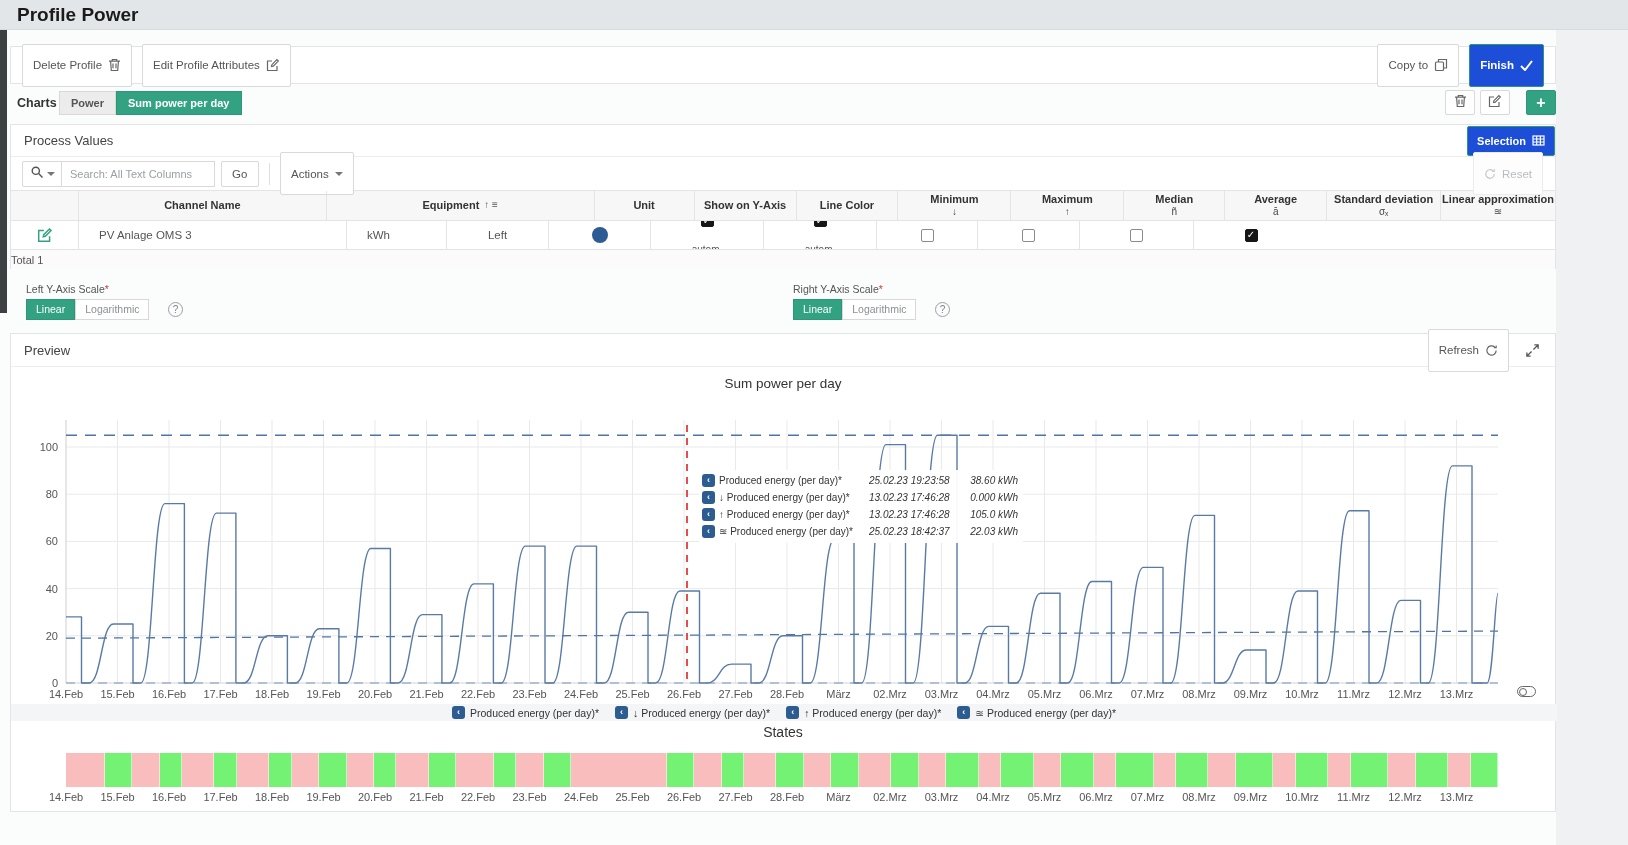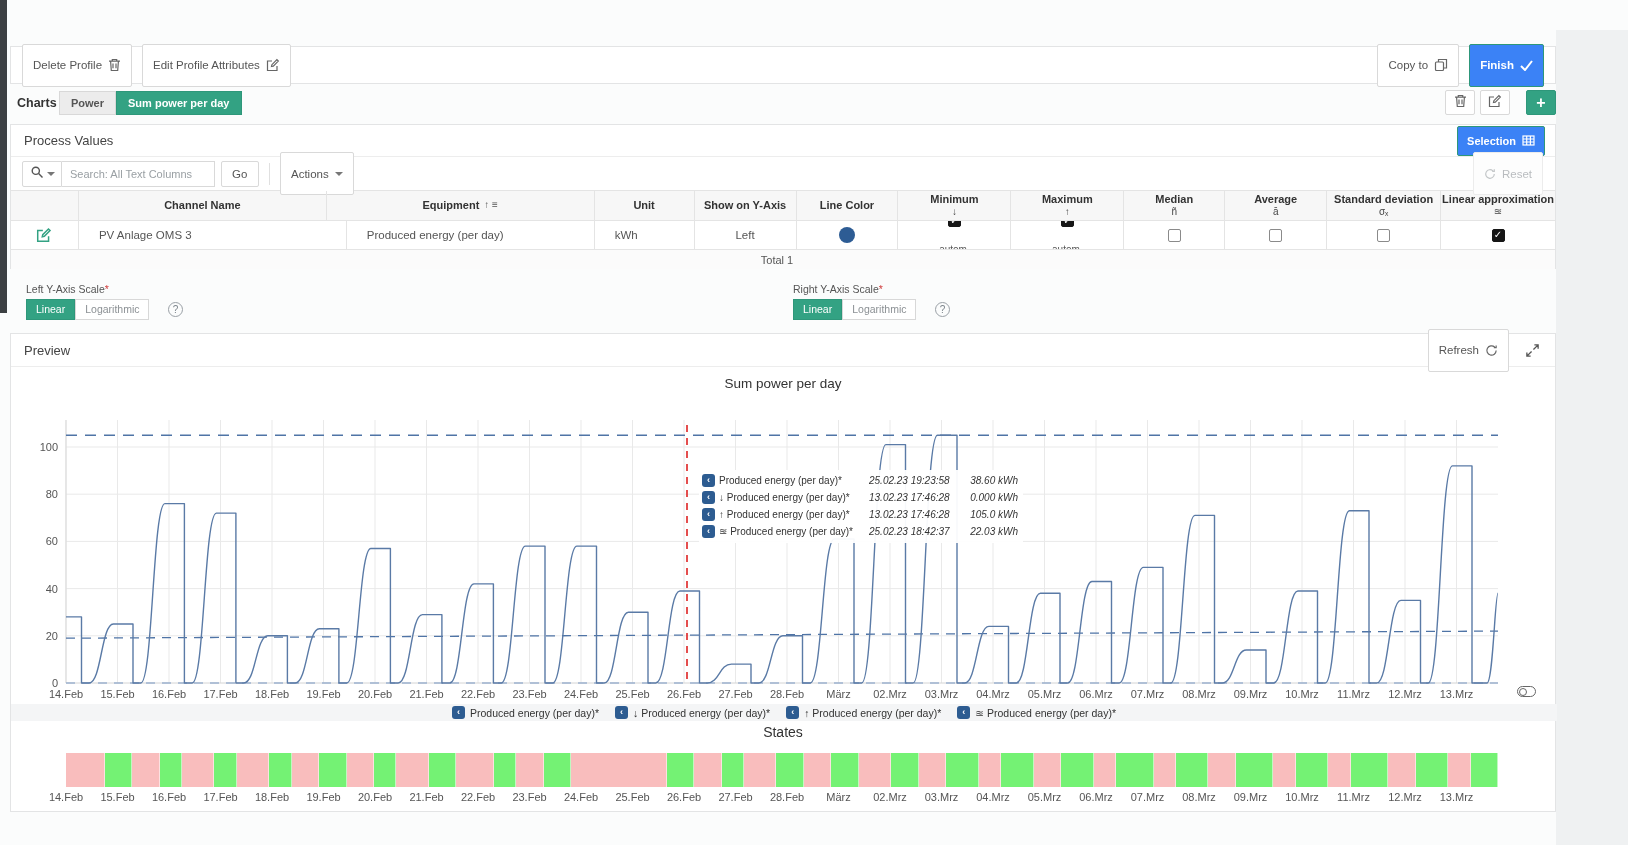--- a/index.html
+++ b/index.html
@@ -13,21 +13,21 @@
   .app-header { position:absolute; left:0; top:0; width:1628px; height:30px; background:#e3e6e8; border-bottom:1px solid #d8dbdd; }
   .app-header .title { position:absolute; left:17px; top:0; line-height:30px; font-size:19px; font-weight:700; color:#1b1b1b; }
   .gutter { position:absolute; left:1556px; top:30px; width:72px; height:815px; background:#eff1f2; }
 
   .panel { position:absolute; background:#fff; border:1px solid #e3e4e5; }
 
   
   .btn { display:inline-flex; align-items:center; gap:6px; height:43px; padding:0 10px; background:#fff;
          border:1px solid #d9d9d9; border-radius:2px; font-size:11.5px; color:#555; cursor:pointer; white-space:nowrap; }
   .btn svg { display:block; }
-  .btn.green { background:#3b82f6; border-color:#2e977a; color:#fff; font-weight:700; }
+  .btn.green { background:#1d4ed8; border-color:#2e977a; color:#fff; font-weight:700; }
   .btn.disabled { color:#b9bcbf; border-color:#ececec; background:#fdfdfd; }
   .icon-btn { display:inline-flex; align-items:center; justify-content:center; width:30px; height:25px;
               background:#fff; border:1px solid #d9d9d9; border-radius:2px; color:#666; cursor:pointer; }
   .icon-btn.green { background:#33a283; border-color:#2e977a; color:#fff; font-size:16px; font-weight:700; }
 
   
   .toolbar { left:10px; top:46px; width:1546px; height:38px; display:flex; align-items:center; padding:0 11px; }
   .toolbar .spacer { flex:1; }
   .toolbar .btn + .btn { margin-left:10px; }
 
@@ -35,21 +35,21 @@
   .charts-row { position:absolute; left:10px; top:89px; width:1546px; height:27px; display:flex; align-items:center; }
   .charts-row .lbl { font-size:12.5px; font-weight:700; color:#333; margin-left:7px; width:42px; }
   .tab { height:24px; line-height:22px; padding:0 11px; font-size:11px; font-weight:700; border:1px solid #d8d8d8;
          background:#ececec; color:#555; cursor:pointer; }
   .tab.active { background:#33a283; border-color:#2e977a; color:#fff; }
   .charts-row .right { margin-left:auto; display:flex; gap:5px; }
   .charts-row .right .gap { width:6px; }
 
   
   .pv-panel { left:10px; top:124px; width:1546px; height:145px; }
-  .pv-head { height:32px; display:flex; align-items:center; padding:0 10px 0 13px; border-bottom:1px solid #ededed; }
+  .pv-head { height:32px; display:flex; align-items:center; padding:0 0 0 13px; border-bottom:1px solid #ededed; }
   .pv-head .t { font-size:13px; color:#444; }
   .pv-head .right { margin-left:auto; }
   .btn.sm { height:30px; font-size:11px; padding:0 9px; }
 
   .search-row { height:33px; display:flex; align-items:center; padding:0 12px 0 11px; }
   .search-sel { display:inline-flex; align-items:center; gap:3px; width:40px; height:26px; justify-content:center;
                 border:1px solid #d9d9d9; border-radius:2px 0 0 2px; background:#fff; color:#666; cursor:pointer; }
   .caret { width:0; height:0; border-left:4px solid transparent; border-right:4px solid transparent; border-top:4px solid #777; }
   .search-input { width:153px; height:26px; border:1px solid #d9d9d9; border-left:none; padding:0 8px; font-size:11px; color:#333; outline:none; }
   .search-input::placeholder { color:#9aa0a4; }
@@ -72,21 +72,21 @@
   .c0{width:68px}.c1{width:268px}.c2{width:248px}.c3{width:100px}.c4{width:102px}.c5{width:102px}
   .c6{width:113px}.c7{width:113px}.c8{width:101px}.c9{width:102px}.c10{width:114px}.c11{width:114px; border-right:none;}
   .sorticons { font-size:10px; color:#555; margin-left:5px; font-weight:400; }
   .hl { display:flex; align-items:center; }
   .color-dot { width:16px; height:16px; border-radius:50%; cursor:pointer; }
   .cbx { width:13px; height:13px; border:1px solid #8a8a8a; border-radius:2px; background:#fff; cursor:pointer;
          display:flex; align-items:center; justify-content:center; font-size:10px; color:#fff; }
   .cbx.on { background:#161616; border-color:#161616; }
   .cbx.on::after { content:"\2713"; }
   .autom { font-size:10px; color:#555; margin-top:18px; }
-  .tbl-foot { height:20px; display:flex; align-items:center; justify-content:center; padding-right:12px;
+  .tbl-foot { height:20px; display:flex; align-items:center; justify-content:flex-start; padding-right:12px;
               font-size:11px; color:#555; border-top:1px solid #e4e4e4; background:#fbfbfb; }
   .edit-row-icon { color:#33a283; cursor:pointer; display:flex; }
 
   
   .axis-row { position:absolute; left:8px; top:281px; width:1546px; height:42px; }
   .axis-group { position:absolute; top:2px; }
   .axis-group.lft { left:18px; } .axis-group.rgt { left:785px; }
   .axis-label { font-size:10.5px; color:#555; margin-bottom:4px; }
   .axis-label .req { color:#d03c3c; }
   .seg-toggle { display:inline-flex; vertical-align:middle; }
@@ -118,20 +118,23 @@
   #states-bar .seg-s { border-right:1px solid rgba(255,255,255,.55); }
   #states-dates { position:absolute; left:0; top:457px; width:1546px; height:14px; font-size:11px; color:#555; }
   #states-dates span { position:absolute; transform:translateX(-50%); white-space:nowrap; }
 </style>
 </head>
 <body>
 
 <div class="page">
   <div class="left-strip"></div>
 
+  <div class="app-header">
+    <div class="title">Profile Power</div>
+  </div>
   <div class="gutter"></div>
 
   <section class="panel toolbar">
     <button class="btn">
       <span>Delete Profile</span>
       <span>
           <svg width="13" height="14" viewBox="0 0 13 14" fill="none" stroke="#666" stroke-width="1.2">
             <path d="M1 3.2h11M4.3 3.2V1.5h4.4v1.7M2.6 3.2l.7 9.3h6.4l.7-9.3M5 5.4v4.8M8 5.4v4.8"></path>
           </svg>
         </span>
@@ -280,21 +283,20 @@
       <div class="trow body">
         <div class="cell c0">
             <span class="edit-row-icon">
               <svg width="16" height="16" viewBox="0 0 14 14" fill="none" stroke="#33a283" stroke-width="1.3">
                 <path d="M11 8v4.5H1.5V3H6"></path>
                 <path d="M5.5 8.5l1.8-.4 5-5-1.4-1.4-5 5-.4 1.8z"></path>
               </svg>
             </span>
           </div>
         <div class="cell c1 left">PV Anlage OMS 3</div>
-        <div class="cell c2 left">Produced energy (per day)</div>
         <div class="cell c3 left">kWh</div>
         <div class="cell c4">Left</div>
         <div class="cell c5">
             <span class="color-dot" style="background: rgb(45, 92, 148);"></span>
           </div>
         <div class="cell c6">
             <span class="cbx on"></span>
             <span class="autom">autom.</span>
           </div>
         <div class="cell c7">

